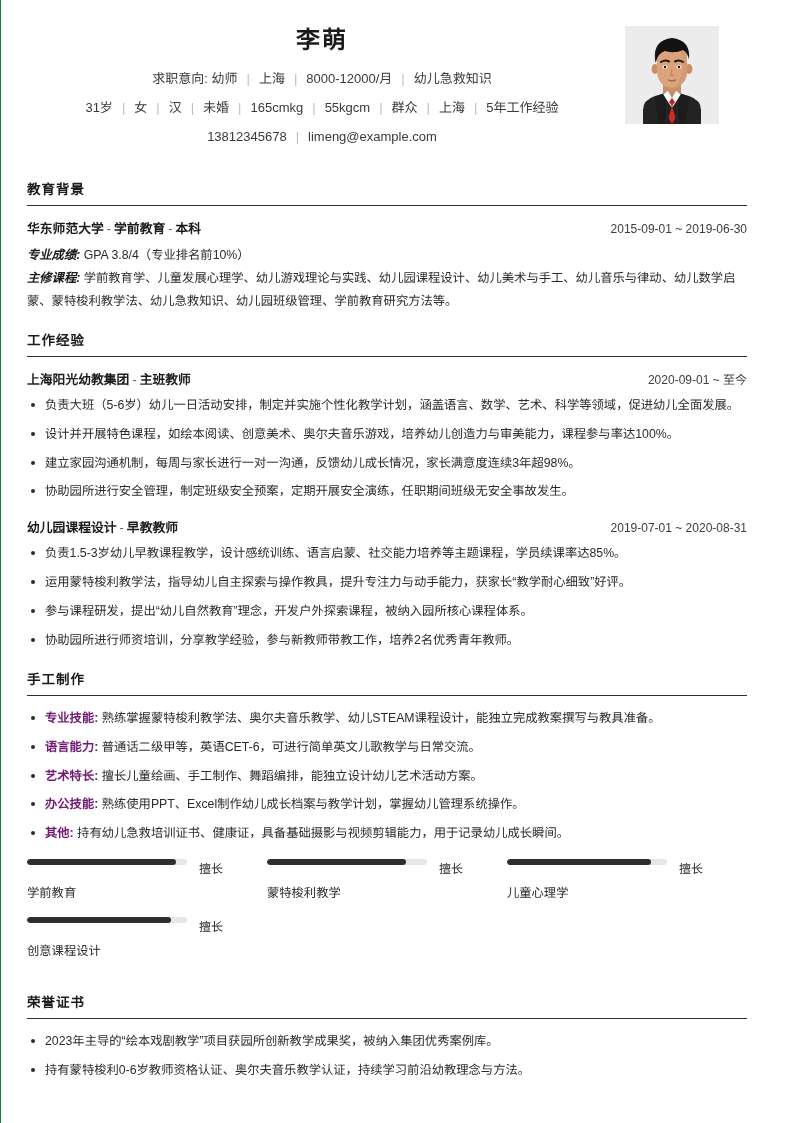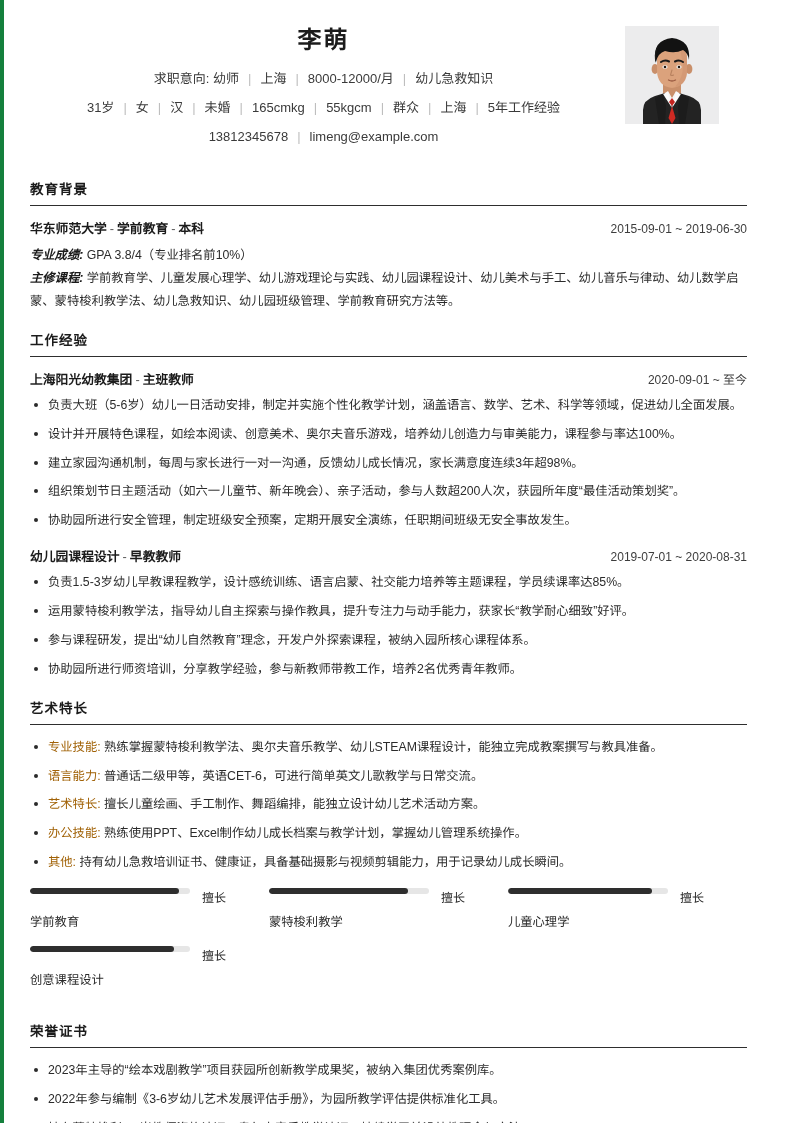--- a/index.html
+++ b/index.html
@@ -13,21 +13,21 @@
     color: #222222;
     -webkit-font-smoothing: antialiased;
   }
   .page {
     position: relative;
     width: 773px;
     height: 1123px;
     background: #ffffff;
     box-sizing: border-box;
     overflow: hidden;
-    border-left: 4px solid #15803d;
+    border-left: 1px solid #15803d;
   }
   .page-inner {
     padding: 0 26px 0 26px;
     box-sizing: border-box;
     height: 100%;
   }
 
   
   .header {
     position: relative;
@@ -145,22 +145,22 @@
     content: "";
     position: absolute;
     left: 4px;
     top: 8px;
     width: 4px;
     height: 4px;
     border-radius: 50%;
     background: #2b2b2b;
   }
   ul.bullets li .lbl {
-    font-weight: normal;
-    color: #a16207;
+    font-weight: bold;
+    color: #701a75;
   }
 
   .exp-block { margin-bottom: 14px; }
   .exp-block:last-child { margin-bottom: 0; }
 
   
   .skillbars {
     display: flex;
     flex-wrap: wrap;
     margin-top: 14px;
@@ -273,41 +273,40 @@
       <div id="work-body">
           <div class="exp-block">
             <div class="entry-head">
               <div class="entry-title"><span class="light">上海阳光幼教集团</span><span class="dash">-</span><span class="light">主班教师</span></div>
               <div class="entry-date">2020-09-01 ~ 至今</div>
             </div>
             <ul class="bullets">
               <li>负责大班（5-6岁）幼儿一日活动安排，制定并实施个性化教学计划，涵盖语言、数学、艺术、科学等领域，促进幼儿全面发展。</li>
               <li>设计并开展特色课程，如绘本阅读、创意美术、奥尔夫音乐游戏，培养幼儿创造力与审美能力，课程参与率达100%。</li>
               <li>建立家园沟通机制，每周与家长进行一对一沟通，反馈幼儿成长情况，家长满意度连续3年超98%。</li>
-              <li>组织策划节日主题活动（如六一儿童节、新年晚会）、亲子活动，参与人数超200人次，获园所年度“最佳活动策划奖”。</li>
               <li>协助园所进行安全管理，制定班级安全预案，定期开展安全演练，任职期间班级无安全事故发生。</li>
             </ul>
           </div>
           <div class="exp-block">
             <div class="entry-head">
               <div class="entry-title"><span class="light">幼儿园课程设计</span><span class="dash">-</span><span class="light">早教教师</span></div>
               <div class="entry-date">2019-07-01 ~ 2020-08-31</div>
             </div>
             <ul class="bullets">
               <li>负责1.5-3岁幼儿早教课程教学，设计感统训练、语言启蒙、社交能力培养等主题课程，学员续课率达85%。</li>
               <li>运用蒙特梭利教学法，指导幼儿自主探索与操作教具，提升专注力与动手能力，获家长“教学耐心细致”好评。</li>
               <li>参与课程研发，提出“幼儿自然教育”理念，开发户外探索课程，被纳入园所核心课程体系。</li>
               <li>协助园所进行师资培训，分享教学经验，参与新教师带教工作，培养2名优秀青年教师。</li>
             </ul>
           </div>
         </div>
     </div>
 
     <div class="section">
-      <div class="section-title">艺术特长</div>
+      <div class="section-title">手工制作</div>
       <ul class="bullets" id="skills-list">
           <li><span class="lbl">专业技能: </span><span>熟练掌握蒙特梭利教学法、奥尔夫音乐教学、幼儿STEAM课程设计，能独立完成教案撰写与教具准备。</span></li>
           <li><span class="lbl">语言能力: </span><span>普通话二级甲等，英语CET-6，可进行简单英文儿歌教学与日常交流。</span></li>
           <li><span class="lbl">艺术特长: </span><span>擅长儿童绘画、手工制作、舞蹈编排，能独立设计幼儿艺术活动方案。</span></li>
           <li><span class="lbl">办公技能: </span><span>熟练使用PPT、Excel制作幼儿成长档案与教学计划，掌握幼儿管理系统操作。</span></li>
           <li><span class="lbl">其他: </span><span>持有幼儿急救培训证书、健康证，具备基础摄影与视频剪辑能力，用于记录幼儿成长瞬间。</span></li>
         </ul>
       <div class="skillbars" id="skill-bars">
           <div class="skillbar">
             <div class="skillbar-top">
@@ -345,20 +344,19 @@
             </div>
             <div class="skill-name">创意课程设计</div>
           </div>
         </div>
     </div>
 
     <div class="section">
       <div class="section-title">荣誉证书</div>
       <ul class="bullets" id="honors-list">
           <li>2023年主导的“绘本戏剧教学”项目获园所创新教学成果奖，被纳入集团优秀案例库。</li>
-          <li>2022年参与编制《3-6岁幼儿艺术发展评估手册》，为园所教学评估提供标准化工具。</li>
           <li>持有蒙特梭利0-6岁教师资格认证、奥尔夫音乐教学认证，持续学习前沿幼教理念与方法。</li>
         </ul>
 
     </div>
 
   </div>
 </div>
 
 </body></html>

